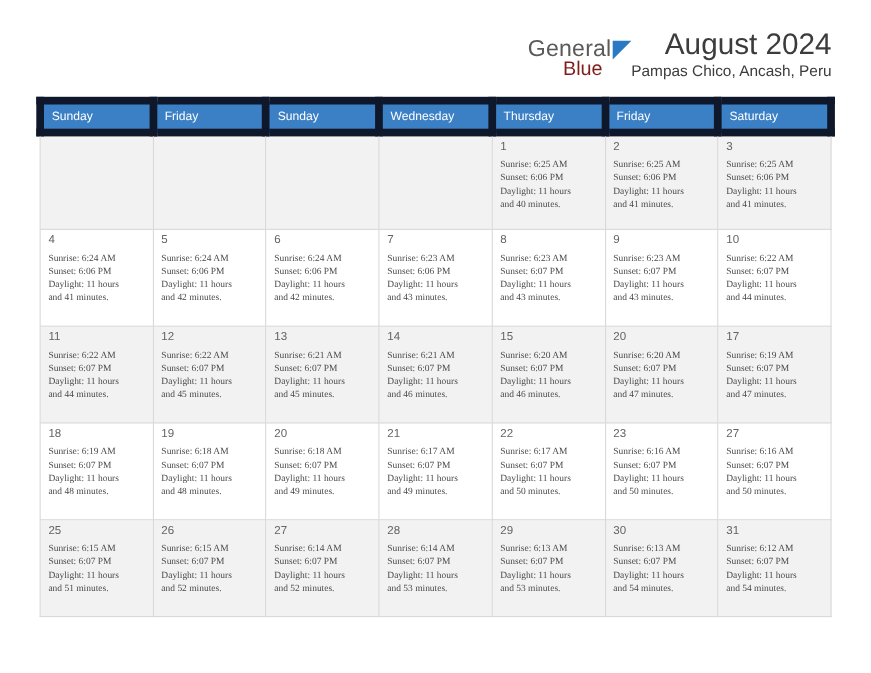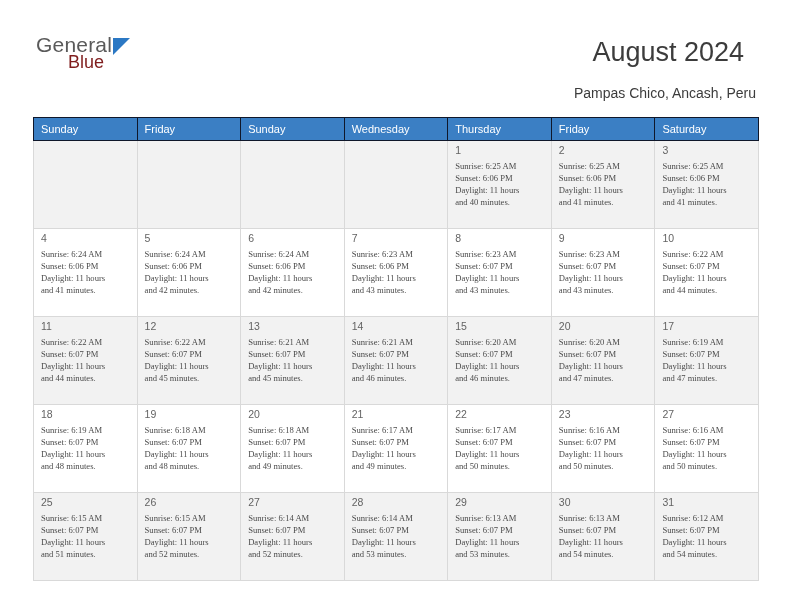--- a/index.html
+++ b/index.html
@@ -14,21 +14,21 @@
   .page {
     position: relative;
     width: 792px;
     height: 612px;
     padding: 0;
   }
   
   .header {
     display: flex;
     align-items: flex-start;
-    justify-content: space-between;
+    justify-content: flex-end;
     padding: 26px 36px 0 36px;
   }
   .logo {
     display: block;
     line-height: 1;
     padding-top: 8px;
   }
   .logo-general {
     font-size: 21px;
     color: #5a5a5a;
@@ -51,45 +51,45 @@
     margin-top: -2px;
     margin-left: 32px;
   }
   .title-block {
     text-align: right;
   }
   .cal-title {
     font-size: 27px;
     color: #3c3c3c;
     font-weight: normal;
-    margin: 12px;
+    margin: 0;
     line-height: 1.1;
   }
   .cal-subtitle {
     font-size: 14px;
     color: #3c3c3c;
-    margin: 18px 0 0 0;
+    margin: 1px 0 0 0;
     line-height: 1.1;
   }
   
   .calendar {
     margin: 16px 33px 0 33px;
     border-collapse: collapse;
     width: 726px;
     table-layout: fixed;
   }
   .calendar th {
     background: #3b7fc4;
     color: #ffffff;
     font-size: 11px;
     font-weight: normal;
     text-align: left;
     padding: 5px 0 5px 7px;
     height: 20px;
-    border: 1px solid #0f172a;
+    border: 7px solid #0f172a;
   }
   .calendar td {
     vertical-align: top;
     height: 88px;
     width: 103.7px;
     padding: 3px 5px 2px 7px;
     border: 1px solid #d9d9d9;
     background: #ffffff;
   }
   .calendar tr.shaded td {

